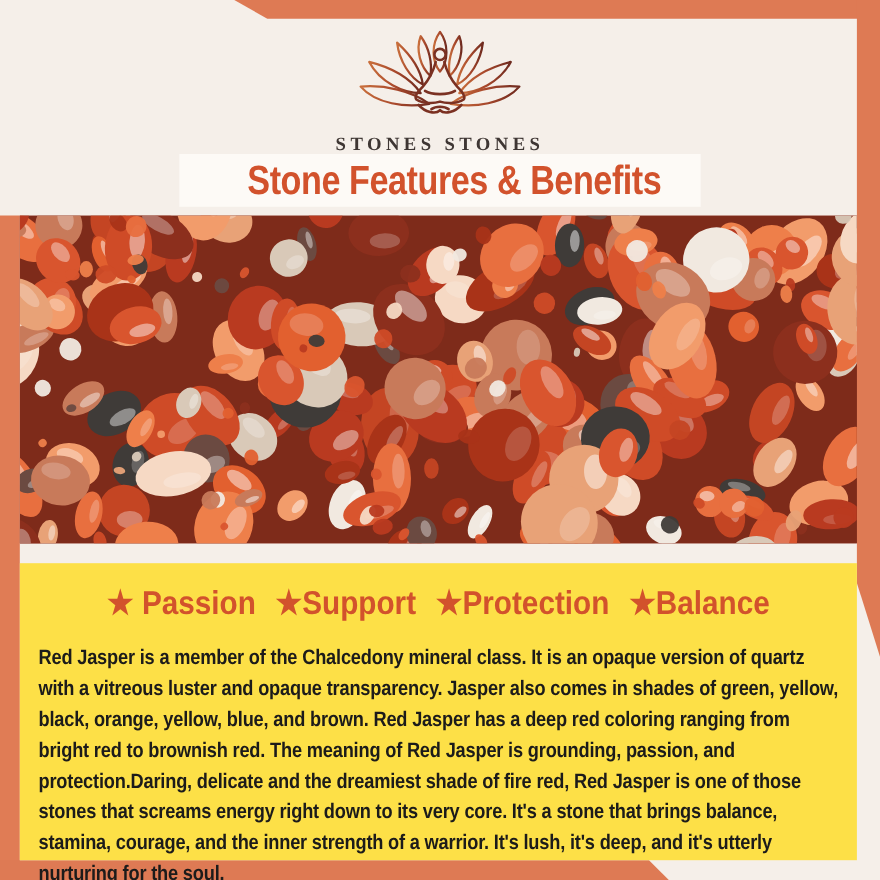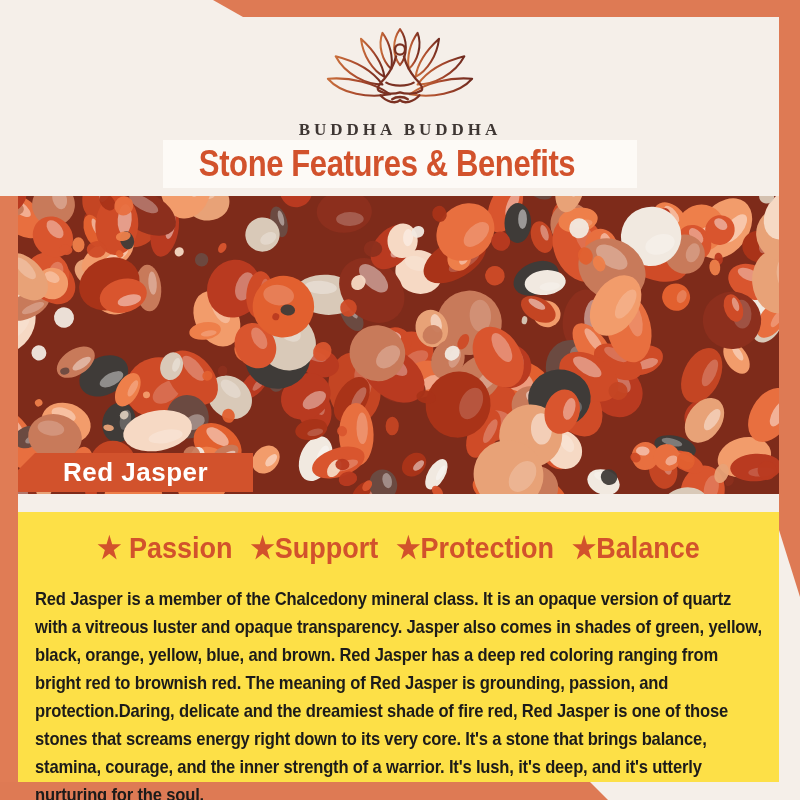--- a/index.html
+++ b/index.html
@@ -6,21 +6,21 @@
   .stage{position:relative;width:800px;height:800px;margin:0 auto;background:#f5efe9;
          overflow:hidden;font-family:"Liberation Sans",sans-serif;}
   .frame-svg{position:absolute;left:0;top:0;width:800px;height:800px;pointer-events:none;}
   
   .logo-wrap{position:absolute;left:0;top:24px;width:800px;text-align:center;}
   .logo-svg{width:156px;height:90px;display:inline-block;}
   .brand{margin-top:2px;font-family:"Liberation Serif",serif;font-size:17px;font-weight:600;
          letter-spacing:4px;color:#3e3633;}
   
   .title-strip{position:absolute;left:163px;top:140px;width:474px;height:48px;background:#fdfaf6;
-               display:flex;align-items:center;justify-content:flex-start;}
+               display:flex;align-items:center;justify-content:flex-end;}
   .title-text{color:#d2522c;font-weight:bold;font-size:37px;white-space:nowrap;
               transform:scaleX(0.84);letter-spacing:-0.5px;}
   
   .photo{position:absolute;left:18px;top:196px;width:761px;height:298px;background:#8a2f1c;overflow:hidden;}
   .photo svg{display:block;}
   .stone-label{position:absolute;left:0;top:257px;width:235px;height:39px;background:#d2522c;
                display:flex;align-items:center;justify-content:center;
                clip-path:polygon(17px 0,100% 0,100% 100%,0 100%,0 17px);}
   .stone-label span{color:#ffffff;font-weight:bold;font-size:26px;letter-spacing:0.5px;}
   
@@ -65,21 +65,21 @@
         <path d="M90,72 C112,76 140,72 154,56 C132,54 106,60 90,72 Z"></path>
       </g>
       <g fill="none" stroke="#7b3122" stroke-width="2.4" stroke-linecap="round">
         <circle cx="80" cy="26" r="5.2"></circle>
         <path d="M76,33 C74,41 70,49 64,56 C58,62 56,66 58,68 C64,72 74,72 80,70 C86,72 96,72 102,68 C104,66 102,62 96,56 C90,49 86,41 84,33"></path>
         <path d="M66,60 C72,64 88,64 94,60"></path>
         <path d="M60,73 C66,80 76,82 80,78 C84,82 94,80 100,73"></path>
         <path d="M72,77 C76,74 84,74 88,77"></path>
       </g>
     </svg>
-    <div class="brand">BUDDHA BUDDHA</div>
+    <div class="brand">STONES STONES</div>
   </div>
 
   <div class="title-strip">
     <div class="title-text">Stone Features &amp; Benefits</div>
   </div>
 
   <div class="photo">
     <svg id="stones" width="761" height="298">
         <rect x="0" y="0" width="761" height="298" fill="#7e2b1a"></rect>
         <g transform="rotate(153 389.7 158.5)">
@@ -876,23 +876,20 @@
         <ellipse transform="rotate(4 269.8 113.9)" cx="269.8" cy="113.9" rx="7.3" ry="5.5" fill="#3f3b38" opacity="0.95"></ellipse>
         <ellipse transform="rotate(167 329.9 282.8)" cx="329.9" cy="282.8" rx="9.3" ry="7.1" fill="#b93a20" opacity="0.95"></ellipse>
         <ellipse transform="rotate(8 408.2 201.0)" cx="408.2" cy="201.0" rx="9.8" ry="6.4" fill="#a93318" opacity="0.95"></ellipse>
         <ellipse transform="rotate(59 414.6 138.7)" cx="414.6" cy="138.7" rx="9.4" ry="10.2" fill="#c87a5a" opacity="0.95"></ellipse>
         <ellipse transform="rotate(157 482.7 45.2)" cx="482.7" cy="45.2" rx="9.3" ry="9.7" fill="#b93a20" opacity="0.95"></ellipse>
         <ellipse transform="rotate(88 183.6 63.8)" cx="183.6" cy="63.8" rx="6.8" ry="6.7" fill="#6b4a41" opacity="0.95"></ellipse>
         <ellipse transform="rotate(175 78.5 53.4)" cx="78.5" cy="53.4" rx="9.7" ry="8.3" fill="#cf4b27" opacity="0.95"></ellipse>
         <ellipse transform="rotate(16 257.8 120.7)" cx="257.8" cy="120.7" rx="3.5" ry="3.6" fill="#b93a20" opacity="0.95"></ellipse>
         <ellipse transform="rotate(122 204.3 51.9)" cx="204.3" cy="51.9" rx="5.4" ry="3.7" fill="#d9552e" opacity="0.95"></ellipse>
       </svg>
-    <div class="stone-label">
-      <span>Red Jasper</span>
-    </div>
   </div>
 
   <div class="card">
     <div class="stars-row">
       <span>★ Passion</span>
       <span>★Support</span>
       <span>★Protection</span>
       <span>★Balance</span>
     </div>
     <p class="desc">Red Jasper is a member of the Chalcedony mineral class. It is an opaque version of quartz with a vitreous luster and opaque transparency. Jasper also comes in shades of green, yellow, black, orange, yellow, blue, and brown. Red Jasper has a deep red coloring ranging from bright red to brownish red. The meaning of Red Jasper is grounding, passion, and protection.Daring, delicate and the dreamiest shade of fire red, Red Jasper is one of those stones that screams energy right down to its very core.  It's a stone that brings balance, stamina, courage, and the inner strength of a warrior. It's lush, it's deep, and it's utterly nurturing for the soul.</p>

